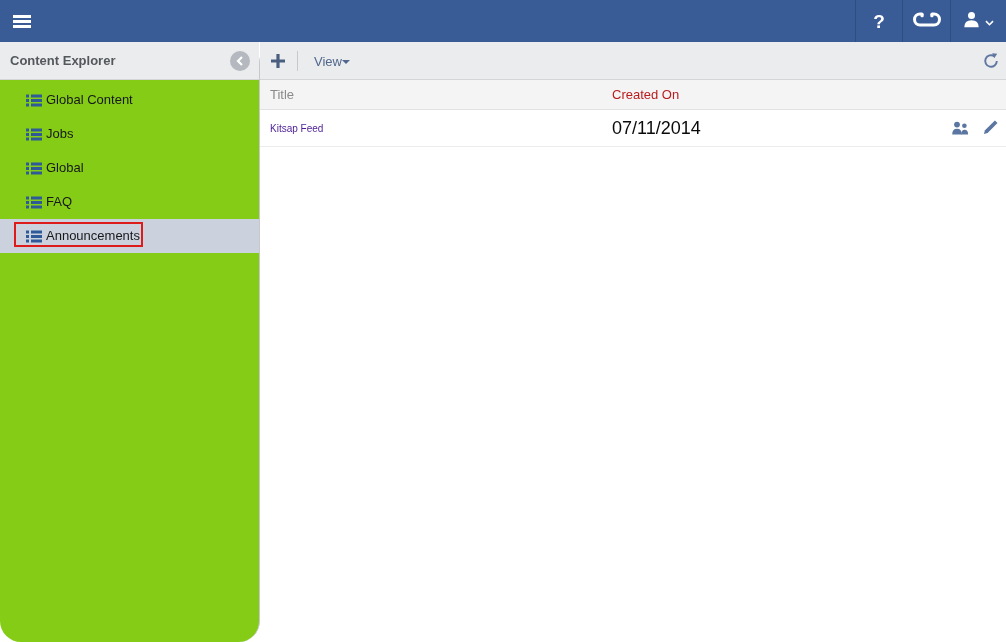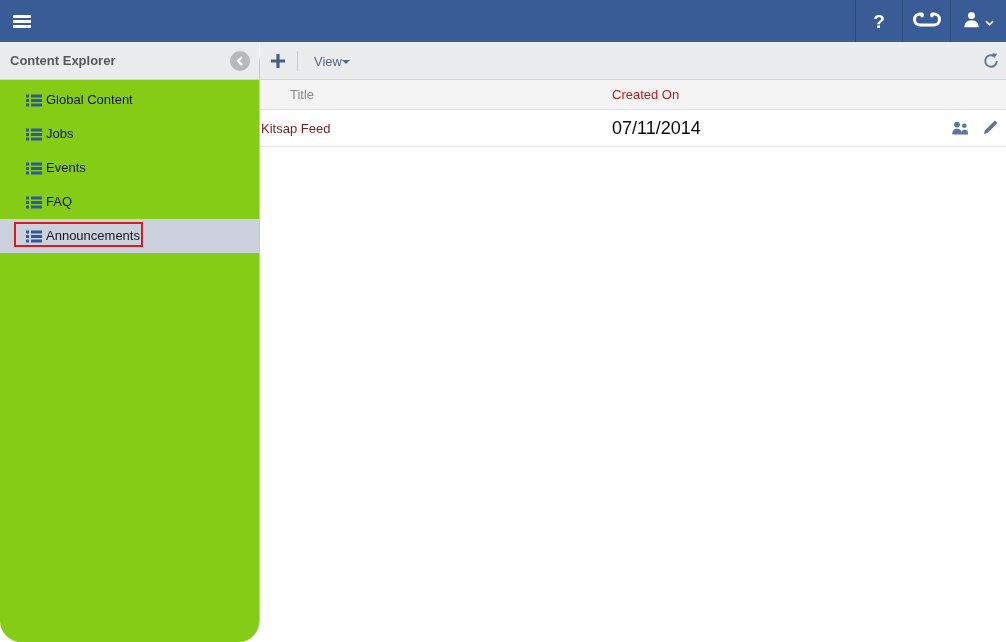--- a/index.html
+++ b/index.html
@@ -40,25 +40,25 @@
   .main { position: absolute; top: 42px; left: 260px; right: 0; bottom: 0; background: #fff; }
   .toolbar { position: absolute; top: 0; left: 0; right: 0; height: 38px; background: #eaecee; border-bottom: 1px solid #d3d5d8; }
   .add-btn { position: absolute; left: 9px; top: 10px; width: 18px; height: 18px; }
   .tsep { position: absolute; left: 37px; top: 9px; width: 1px; height: 20px; background: #c7cacd; }
   .view-btn { position: absolute; left: 54px; top: 0; height: 38px; display: flex; align-items: center; 
               color: #51678c; font-size: 13px; }
   .caret-down { width: 0; height: 0; border-top: 4px solid #51678c; border-left: 4px solid transparent; border-right: 4px solid transparent; margin-top: 2px; }
   .refresh-btn { position: absolute; right: 6px; top: 10px; width: 18px; height: 18px; }
 
   .grid-header { position: absolute; top: 38px; left: 0; right: 0; height: 30px; background: #f4f4f5; border-bottom: 1px solid #e1e2e3; }
-  .col-title { position: absolute; left: 10px; top: 0; line-height: 30px; font-size: 13px; color: #8a8a8a; margin-left: 20px; }
+  .col-title { position: absolute; left: 10px; top: 0; line-height: 30px; font-size: 13px; color: #8a8a8a; }
   .col-created { position: absolute; left: 352px; top: 0; line-height: 30px; font-size: 13px; color: #b91c1c; }
 
   .grid-row { position: absolute; top: 69px; left: 0; right: 0; height: 36px; background: #fff; border-bottom: 1px solid #ececec; }
-  .cell-title { position: absolute; left: 1px; top: 0; line-height: 35px; font-size: 13px; color: #7f1d1d; }
+  .cell-title { position: absolute; left: 10px; top: 0; line-height: 35px; font-size: 10px; color: #4c1d95; }
   .cell-created { position: absolute; left: 352px; top: 0; line-height: 35px; font-size: 18px; color: #0a0a0a; }
   .row-actions { position: absolute; right: 7px; top: 0; height: 36px; display: flex; align-items: center; gap: 11px; }
   .row-actions button { display: flex; align-items: center; }
 </style>
 </head>
 <body>
 
 <div class="app">
 
   <header class="topbar">
@@ -147,21 +147,21 @@
         <span class="licon">
           <svg width="16" height="13" viewBox="0 0 16 13" fill="#2e5a99">
             <rect x="0" y="0.5" width="3" height="3"></rect>
               <rect x="5" y="0.5" width="11" height="3"></rect>
             <rect x="0" y="5" width="3" height="3"></rect>
               <rect x="5" y="5" width="11" height="3"></rect>
             <rect x="0" y="9.5" width="3" height="3"></rect>
               <rect x="5" y="9.5" width="11" height="3"></rect>
           </svg>
         </span>
-        <span class="tlabel">Events</span>
+        <span class="tlabel">Global</span>
       </div>
 
       <div class="tree-item">
         <span class="licon">
           <svg width="16" height="13" viewBox="0 0 16 13" fill="#2e5a99">
             <rect x="0" y="0.5" width="3" height="3"></rect>
               <rect x="5" y="0.5" width="11" height="3"></rect>
             <rect x="0" y="5" width="3" height="3"></rect>
               <rect x="5" y="5" width="11" height="3"></rect>
             <rect x="0" y="9.5" width="3" height="3"></rect>

